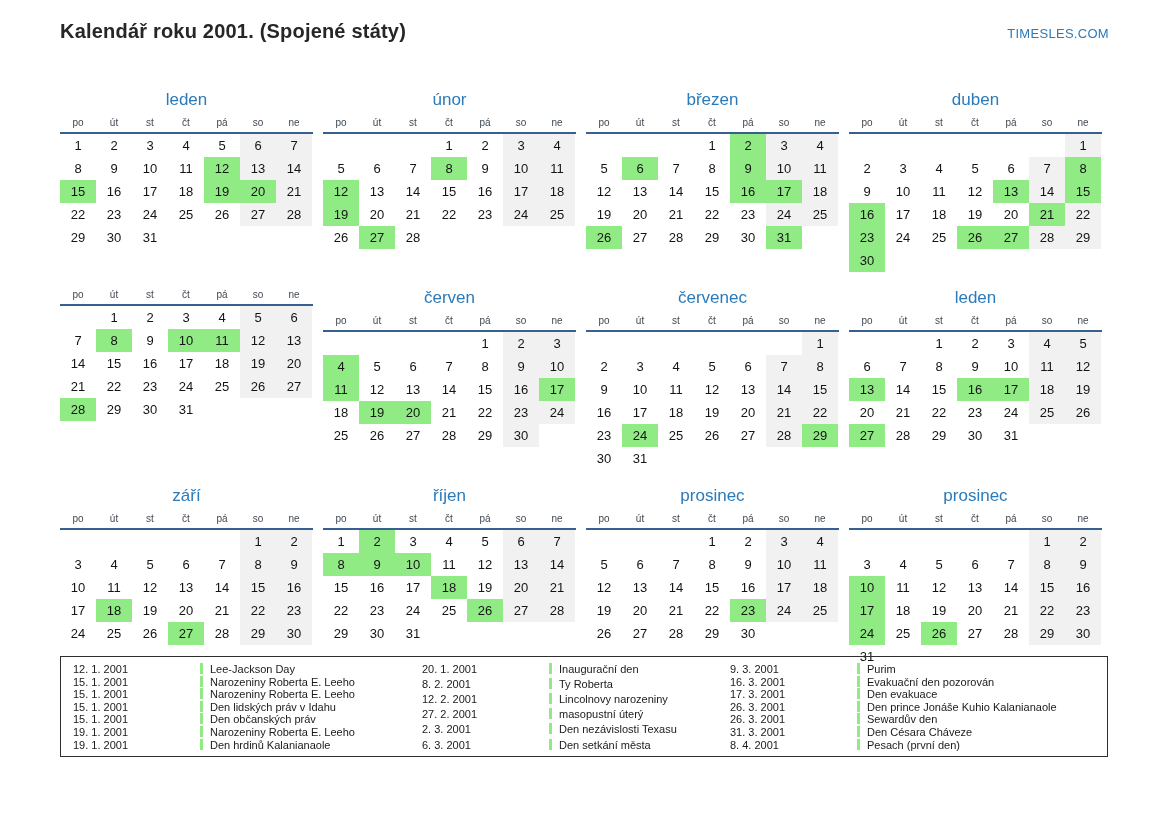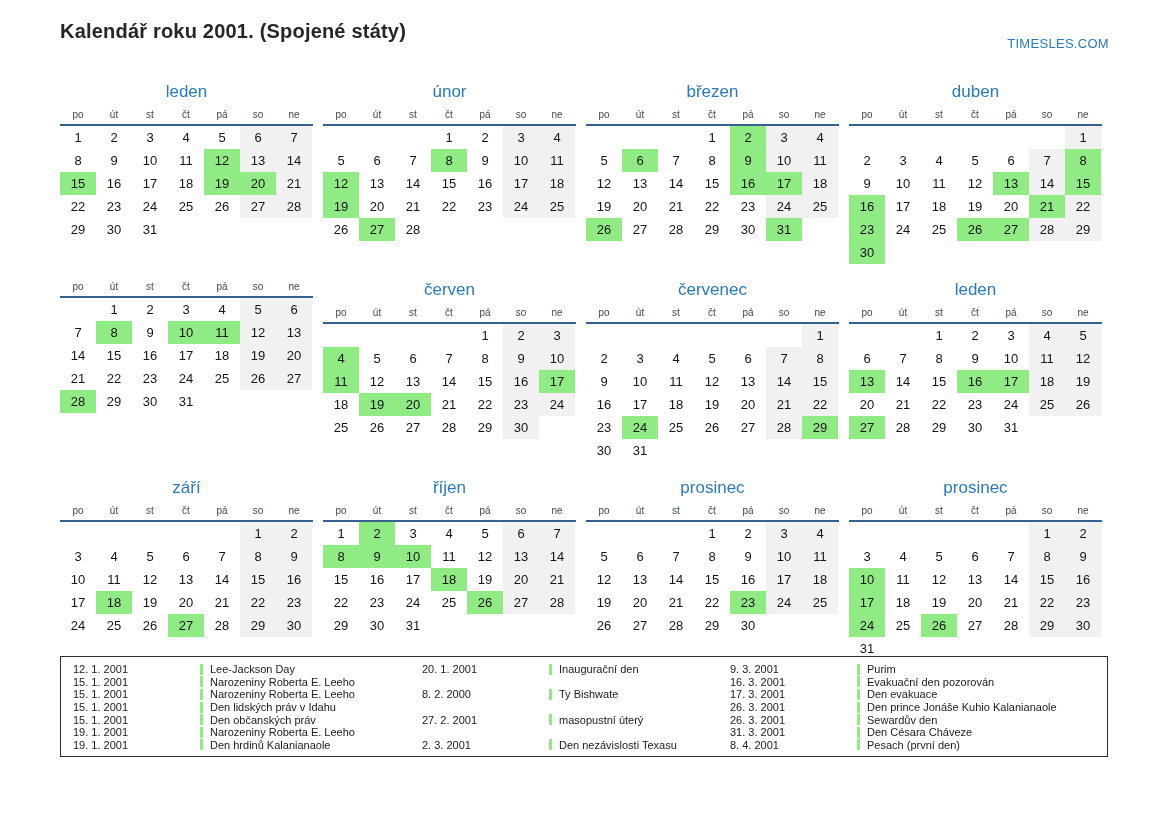--- a/index.html
+++ b/index.html
@@ -13,31 +13,31 @@
   }
   .page-header { position: absolute; left: 60px; right: 60px; top: 20px; height: 30px; }
   .page-title {
     font-size: 20px;
     font-weight: 700;
     color: #262626;
     letter-spacing: 0.2px;
   }
   .brand-link {
     position: absolute;
-    right: 0; top: 16px;
+    right: 0; top: 6px;
     font-size: 13px;
     color: var(--accent, #2b7ab9);
     text-decoration: none;
     letter-spacing: 0.3px;
     cursor: pointer;
   }
 
   .months-grid {
     position: absolute;
-    left: 60px; top: 81px;
+    left: 60px; top: 89px;
     display: grid;
     grid-template-columns: repeat(4, 253px);
     column-gap: 10px;
     row-gap: 15px;
     align-items: start;
   }
   .month { width: 253px; }
   .month-title {
     text-align: center;
     font-size: 17px;
@@ -74,21 +74,21 @@
     position: absolute;
     left: 60px; top: 656px;
     width: 1048px;
     height: 101px;
     border: 1px solid #2e2e2e;
     display: grid;
     grid-template-columns: 349px 308px 1fr;
     padding: 6px 0 5px 12px;
   }
   .legend-col { display: flex; flex-direction: column; justify-content: space-between; }
-  .legend-row { display: flex; align-items: center; height: 12.6px; }
+  .legend-row { display: flex; height: 12.6px; }
   .legend-date {
     width: 127px;
     font-size: 11px;
     color: #1a1a1a;
     flex: 0 0 auto;
   }
   .legend-bar {
     width: 3px; height: 11px;
     background: var(--green, #91eb85);
     margin-right: 7px;
@@ -753,33 +753,43 @@
         <span class="legend-name">Den hrdinů Kalanianaole</span>
       </div>
     </div>
     <div class="legend-col">
       <div class="legend-row">
         <span class="legend-date">20. 1. 2001</span>
         <span class="legend-bar"></span>
         <span class="legend-name">Inaugurační den</span>
       </div>
       <div class="legend-row">
-        <span class="legend-date">8. 2. 2000</span>
-        <span class="legend-bar"></span>
-        <span class="legend-name">Ty Bishwate</span>
+        <span class="legend-date">8. 2. 2001</span>
+        <span class="legend-bar"></span>
+        <span class="legend-name">Ty Roberta</span>
+      </div>
+      <div class="legend-row">
+        <span class="legend-date">12. 2. 2001</span>
+        <span class="legend-bar"></span>
+        <span class="legend-name">Lincolnovy narozeniny</span>
       </div>
       <div class="legend-row">
         <span class="legend-date">27. 2. 2001</span>
         <span class="legend-bar"></span>
         <span class="legend-name">masopustní úterý</span>
       </div>
       <div class="legend-row">
         <span class="legend-date">2. 3. 2001</span>
         <span class="legend-bar"></span>
         <span class="legend-name">Den nezávislosti Texasu</span>
+      </div>
+      <div class="legend-row">
+        <span class="legend-date">6. 3. 2001</span>
+        <span class="legend-bar"></span>
+        <span class="legend-name">Den setkání města</span>
       </div>
     </div>
     <div class="legend-col">
       <div class="legend-row">
         <span class="legend-date">9. 3. 2001</span>
         <span class="legend-bar"></span>
         <span class="legend-name">Purim</span>
       </div>
       <div class="legend-row">
         <span class="legend-date">16. 3. 2001</span>

